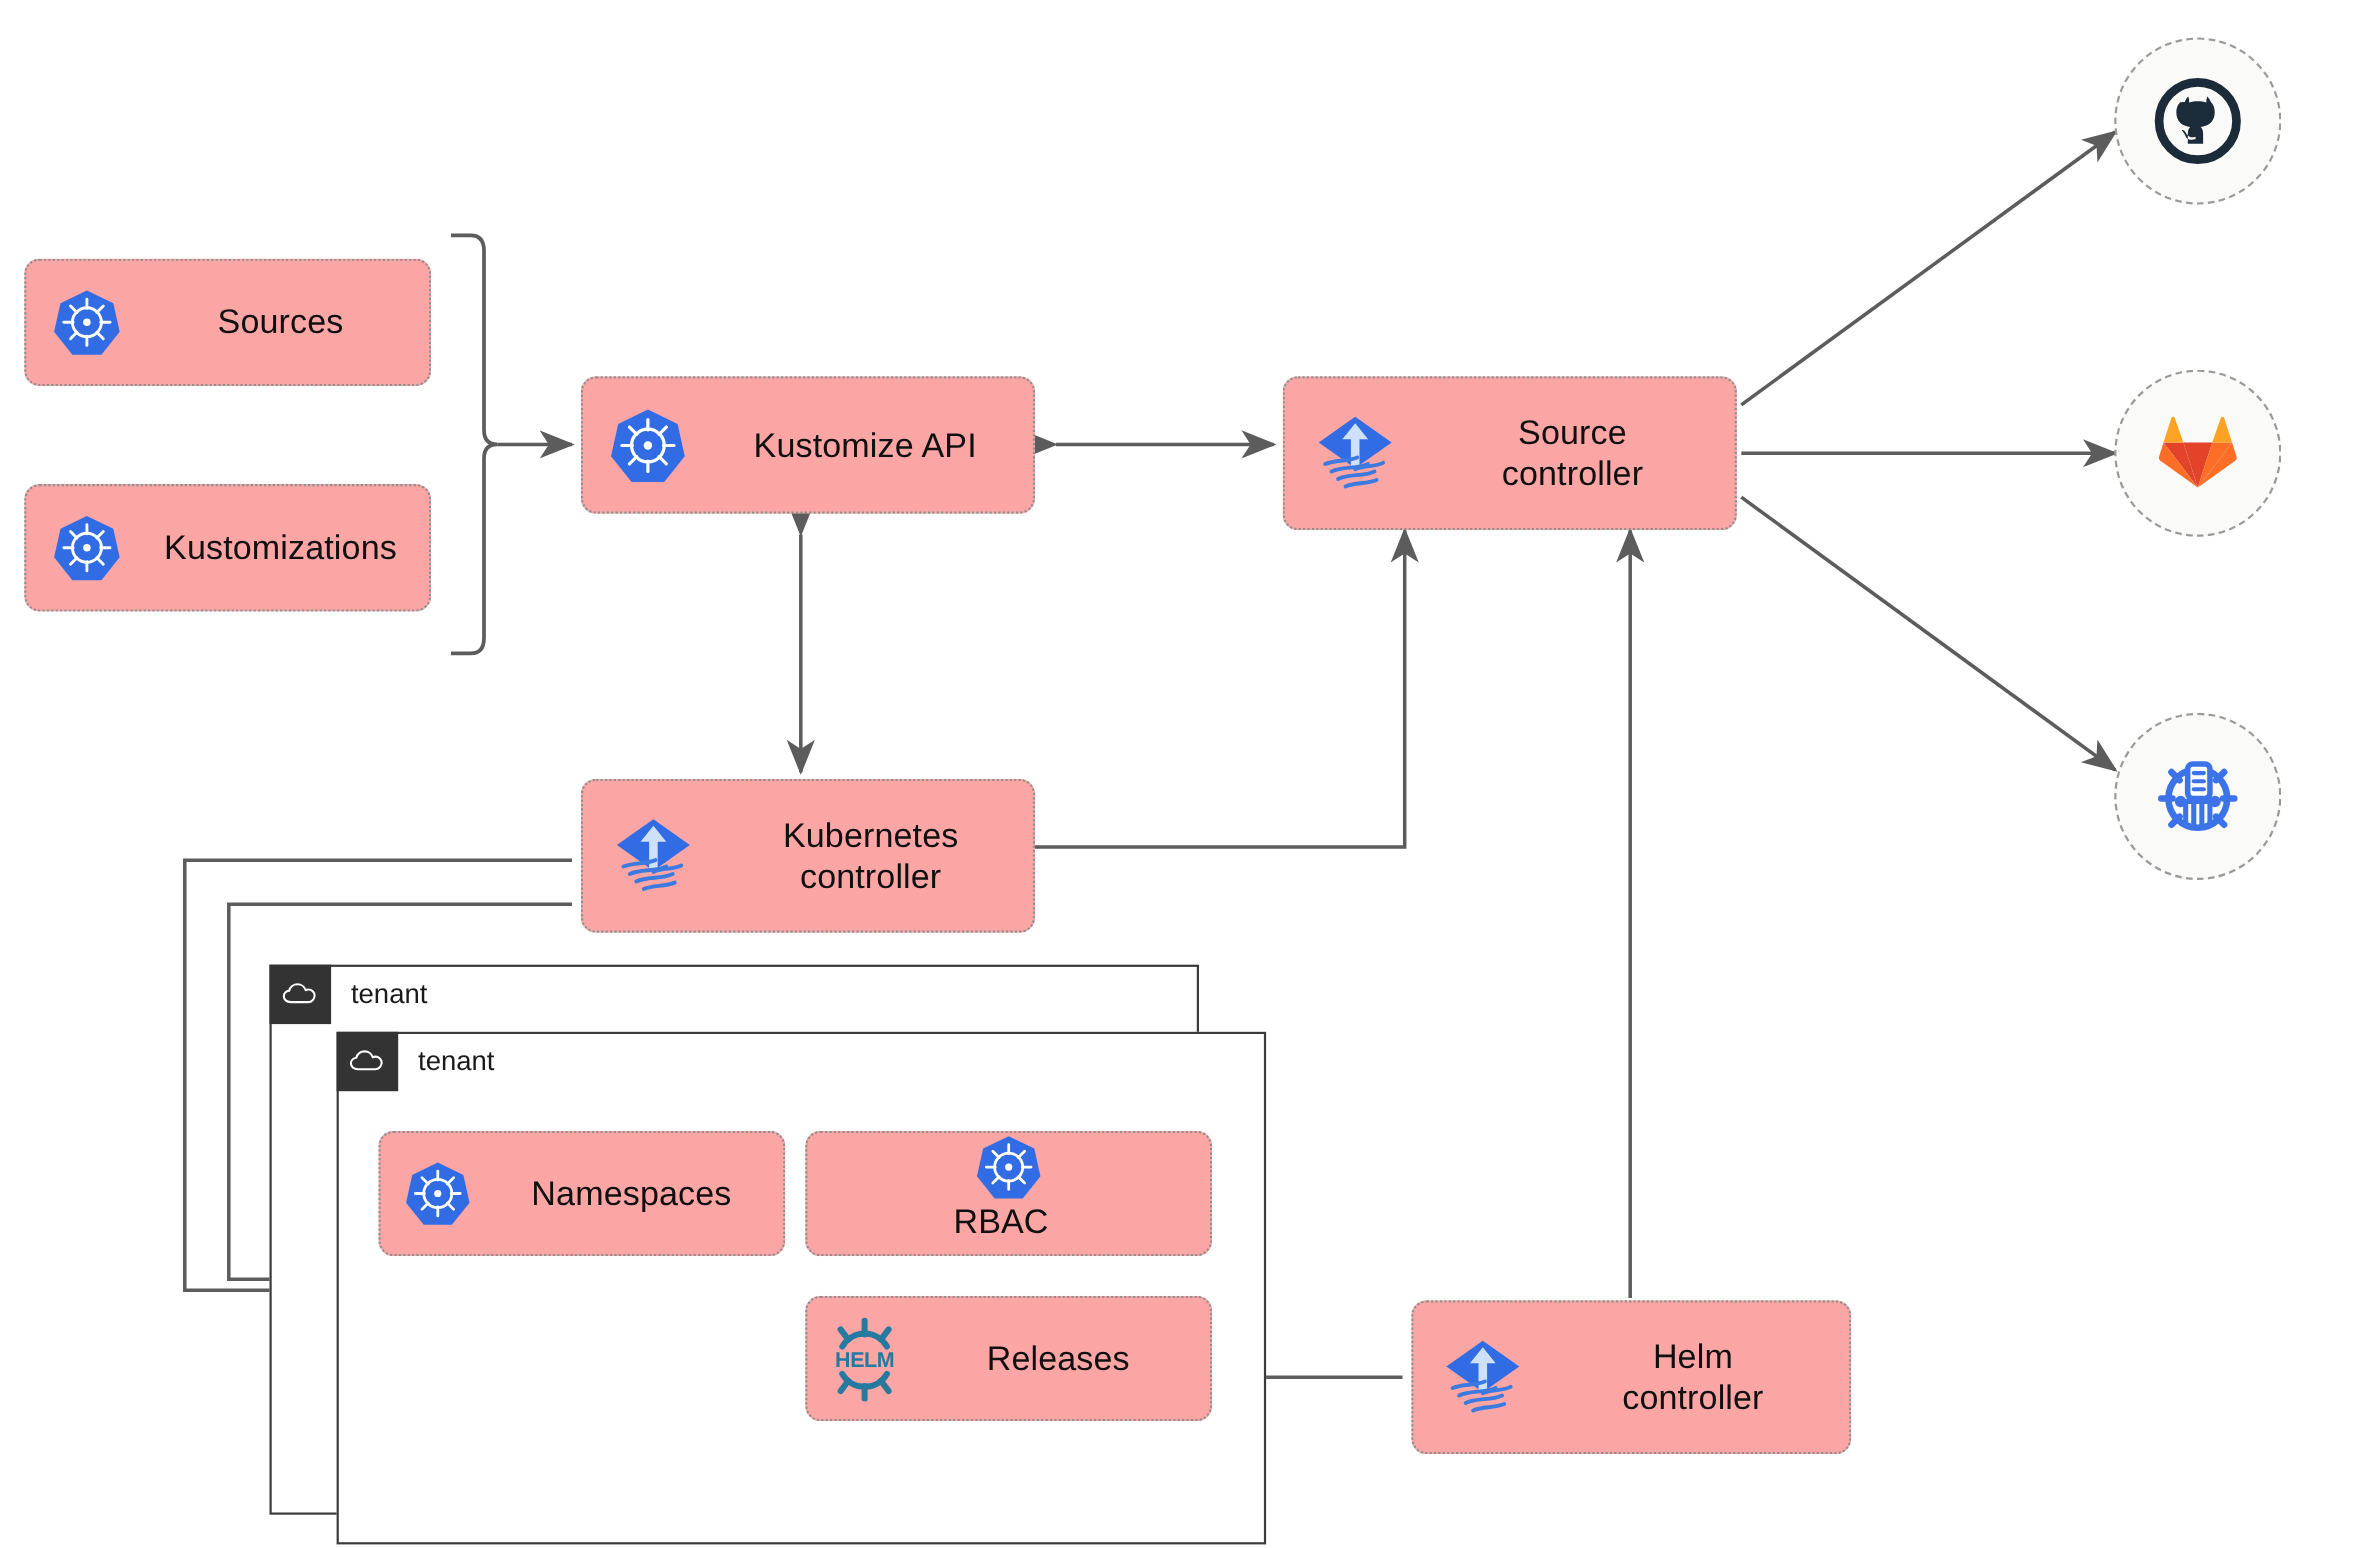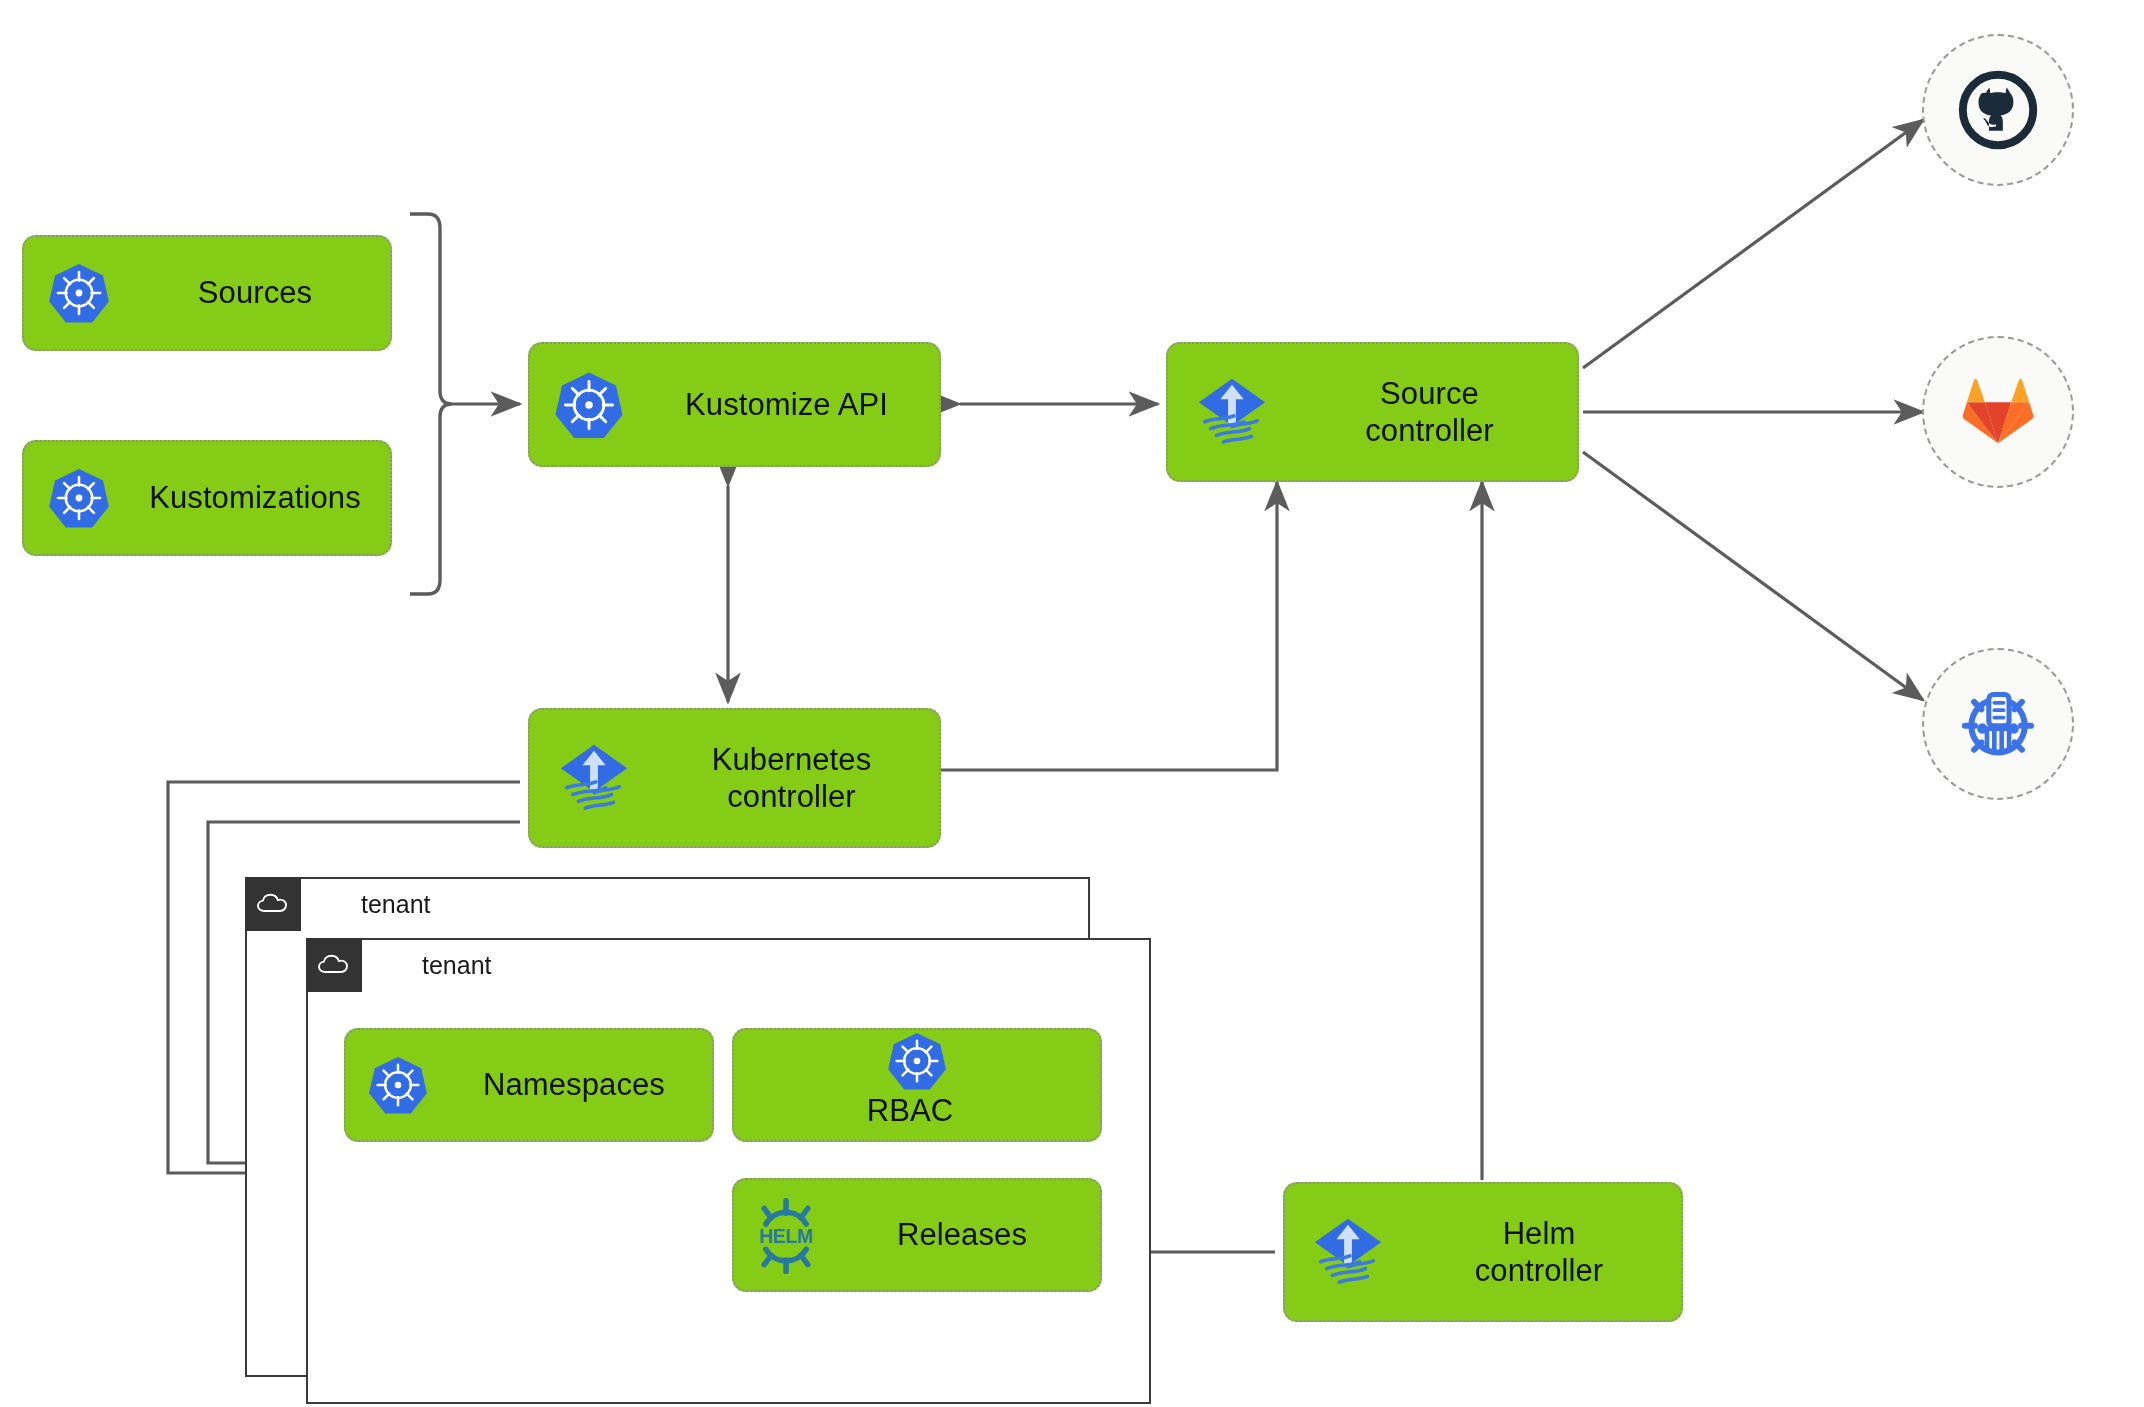--- a/index.html
+++ b/index.html
@@ -3,21 +3,21 @@
 <meta charset="utf-8">
 <style>
   html,body{margin:0;padding:0;background:#ffffff;}
   body{font-family:"Liberation Sans","DejaVu Sans",sans-serif;}
   #stage{position:relative;width:2144px;height:1407px;background:#ffffff;overflow:hidden;}
   #wires{position:absolute;left:0;top:0;width:2144px;height:1407px;pointer-events:none;}
 
   
   .node{
     position:absolute;
-    background:#84cc16;
+    background:#fca5a5;
     border:2px dotted #8e8e8e;
     border-radius:14px;
     display:flex;
     align-items:center;
     box-sizing:border-box;
   }
   .node .ico{flex:0 0 auto;display:flex;align-items:center;justify-content:center;}
   .node .lbl{
     flex:1 1 auto;
     text-align:center;
@@ -52,21 +52,21 @@
     left:-2px;top:-2px;
     height:54px;
     background:#333333;
     display:flex;align-items:center;justify-content:center;
     width:56px;
   }
   .tenant-title{
     position:absolute;
     top:-2px;height:54px;
     display:flex;align-items:center;
-    color:#1a1a1a;font-size:25px;margin-left:42px;
+    color:#1a1a1a;font-size:25px;
   }
 </style>
 </head>
 <body>
 
 <div id="stage">
 
   <svg id="wires" viewBox="0 0 2144 1407">
     <defs>
       <marker id="ah" markerWidth="12" markerHeight="12" refX="9.2" refY="4" orient="auto" markerUnits="strokeWidth">

